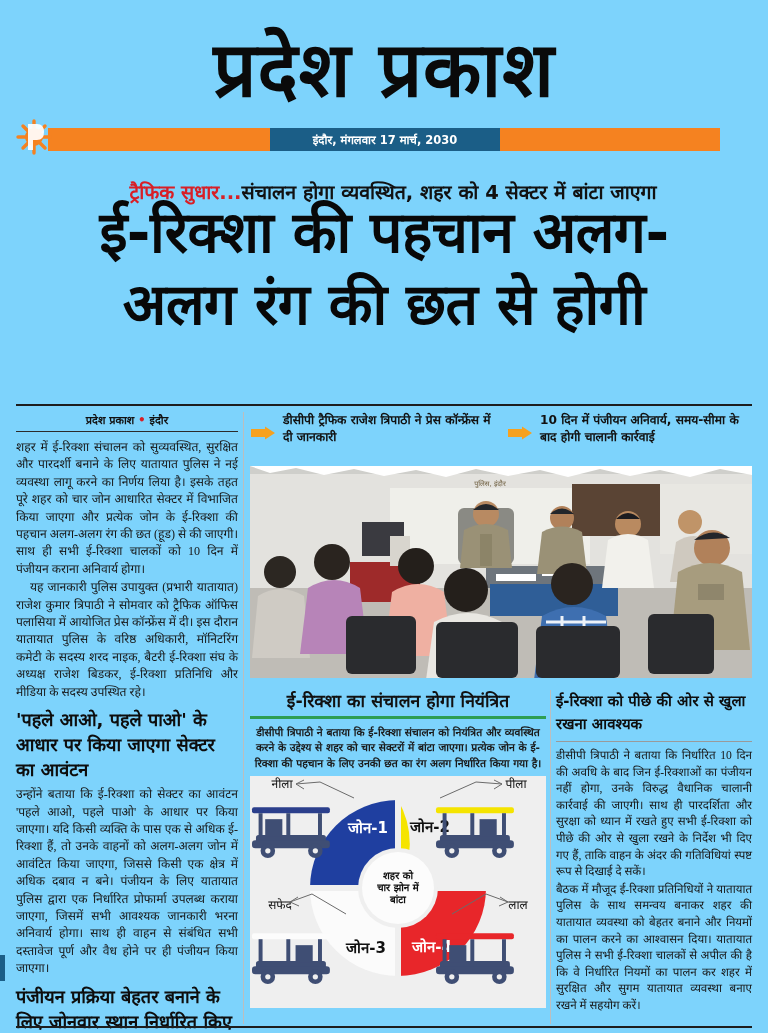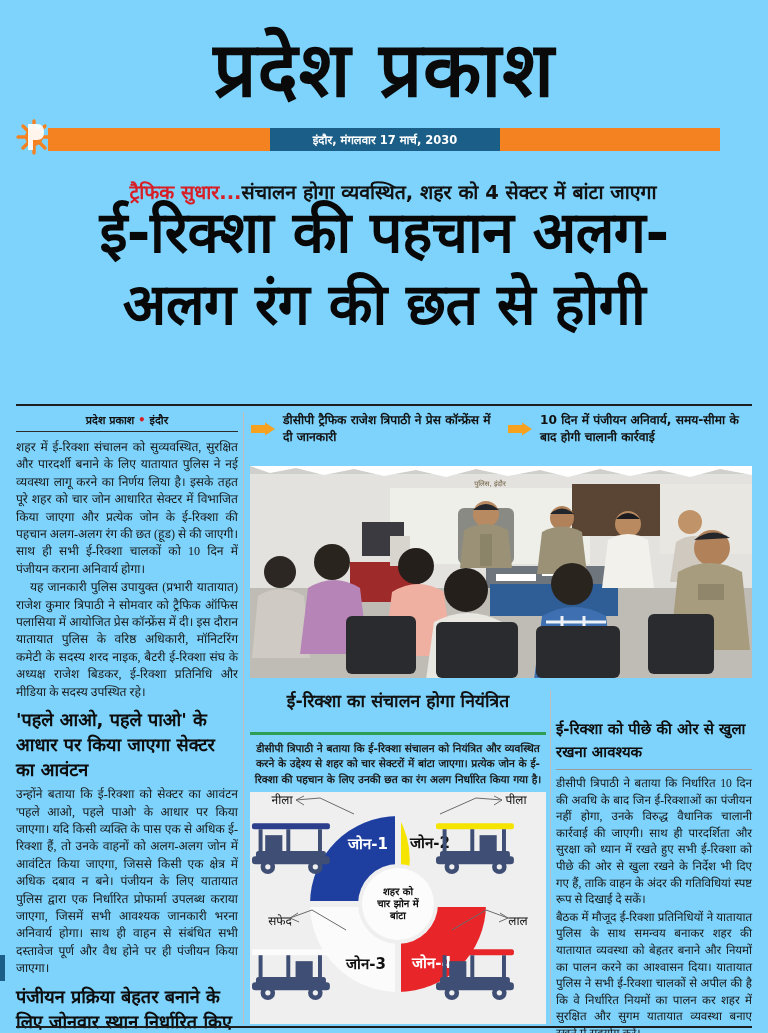--- a/index.html
+++ b/index.html
@@ -102,53 +102,53 @@
     font-family: "DejaVu Sans", sans-serif;
     font-weight: 700;
     font-size: 18px;
     line-height: 25px;
     color: #0d0d0d;
     margin: 6px 0 4px 0;
   }
 
   
   .bullets { display: flex; gap: 12px; width: 502px; margin-bottom: 7px; }
-  .bullet { display: flex; gap: 7px; width: 245px; align-items: center; }
+  .bullet { display: flex; gap: 7px; width: 245px; align-items: flex-end; }
   .arrow-ico { flex: 0 0 auto; margin-top: 5px; }
   .bullet-tx {
     font-family: "DejaVu Sans", sans-serif;
     font-size: 12.2px; font-weight: 700; line-height: 17px; color: #111;
   }
 
   
   .photo-wrap {
     position: absolute; left: 250px; top: 466px;
     width: 502px; height: 212px; overflow: hidden; background: #c9c9c9;
   }
   .photo { position: absolute; inset: 0; }
 
   
   .info-box { position: absolute; left: 250px; top: 688px; width: 296px; height: 336px; }
   .info-title {
     font-family: "DejaVu Sans", sans-serif;
     font-weight: 700; font-size: 17.5px; color: #111;
-    text-align: center; padding-bottom: 20px; white-space: nowrap;
+    text-align: center; padding-bottom: 4px; white-space: nowrap;
   }
   .info-underline { width: 100%; height: 2.5px; background: #2E9E52; margin-bottom: 6px; }
   .info-lead {
     font-family: "DejaVu Sans", sans-serif;
     font-size: 10.6px; font-weight: 700; line-height: 15.5px;
     color: #1a1a1a; text-align: center; padding: 0 2px;
   }
   .diagram { position: relative; width: 296px; height: 232px; background: #EFEFEF; margin-top: 5px; }
 
   
   .rcol-head {
     font-family: "DejaVu Sans", sans-serif;
-    font-weight: 700; font-size: 15px; line-height: 23px; color: #0d0d0d; margin-top: 28px;
+    font-weight: 700; font-size: 15px; line-height: 23px; color: #0d0d0d;
   }
   .rcol-rule { width: 100%; height: 1px; background: #9a9a9a; margin: 5px 0 6px; }
   .rcol-text {
     font-family: "Liberation Serif", "DejaVu Serif", serif;
     font-size: 11.6px; line-height: 16.6px; color: #161616; text-align: justify;
   }
   .rcol-text p { margin-bottom: 1px; }
 
   .bottom-rule { position: absolute; left: 16px; top: 1026px; width: 736px; height: 2px; background: #1d1d1d; }
   .edge-tick { position: absolute; left: 0px; top: 955px; width: 5px; height: 26px; background: #1B5E87; }

